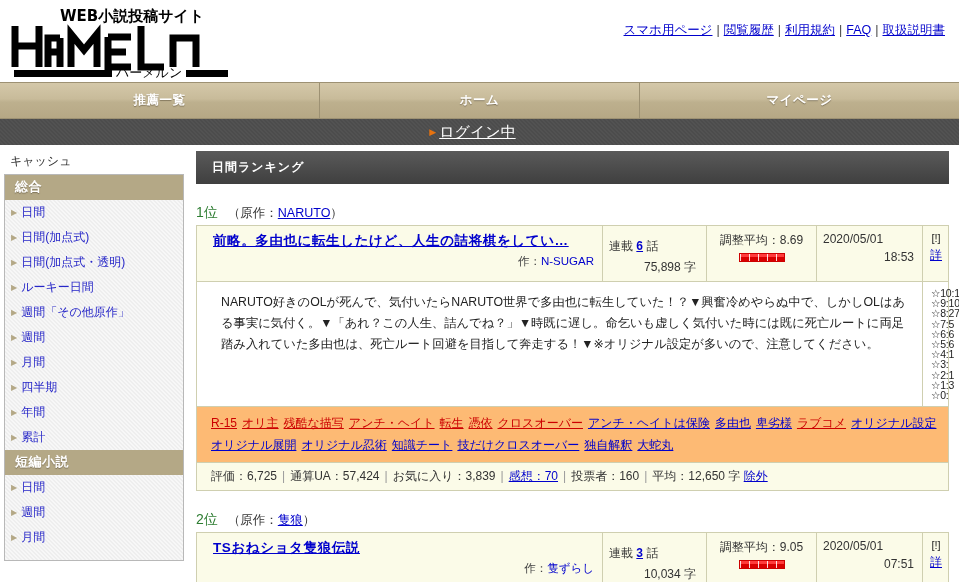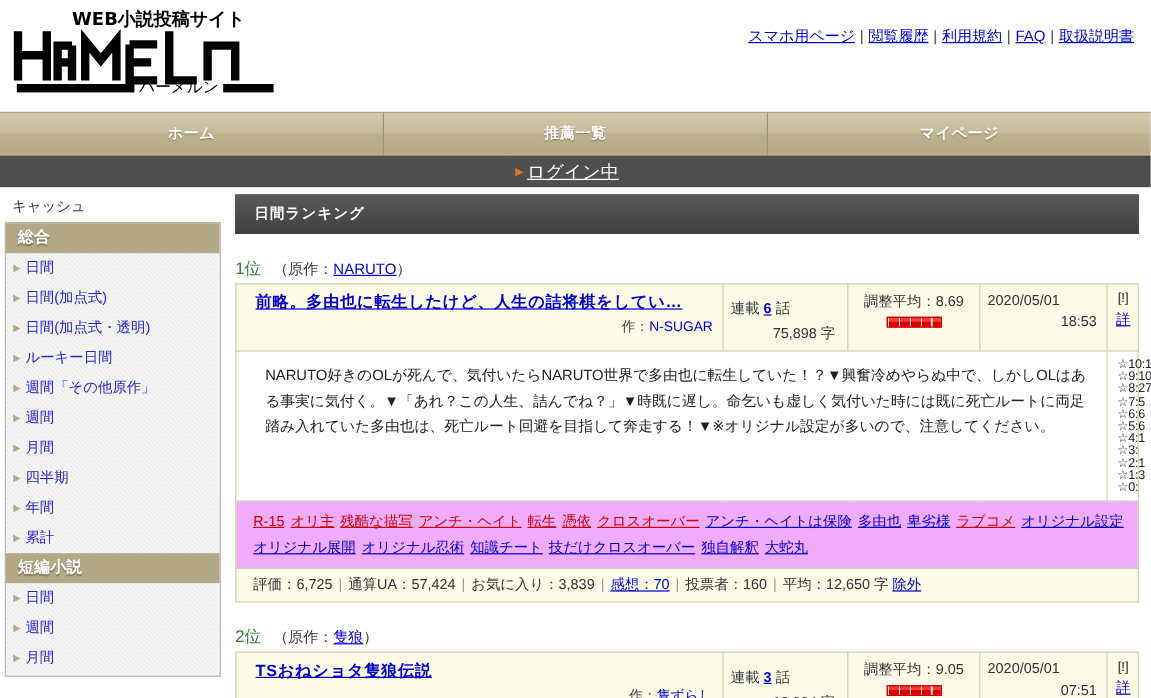--- a/index.html
+++ b/index.html
@@ -10,21 +10,21 @@
     overflow: hidden;
     background: #ffffff;
     font-family: "Liberation Sans", "DejaVu Sans", sans-serif;
     font-size: 12px;
     color: #333333;
   }
 
   
   .header {
     position: relative;
-    height: 93px;
+    height: 82px;
     background: #ffffff;
   }
   .logo {
     position: absolute;
     left: 8px; top: 4px;
     width: 230px; height: 74px;
   }
   .toplinks {
     position: absolute;
     right: 14px; top: 22px;
@@ -99,21 +99,21 @@
     color: #333;
     padding: 2px 0 4px 6px;
   }
   .sidebox {
     border: 1px solid #b8b8b8;
     background: #eeeeee;
     background-image:
       linear-gradient(45deg, rgba(255,255,255,.55) 25%, transparent 25%, transparent 50%, rgba(255,255,255,.55) 50%, rgba(255,255,255,.55) 75%, transparent 75%);
     background-size: 4px 4px;
     width: 180px;
-    padding-bottom: 2px;
+    padding-bottom: 10px;
   }
   .sb-head {
     background: #b4a886;
     color: #ffffff;
     font-weight: bold;
     font-size: 13px;
     padding: 3px 0 4px 10px;
     text-shadow: 0 1px 1px rgba(90,80,60,.6);
     letter-spacing: .5px;
   }
@@ -239,21 +239,21 @@
   }
   .hist-row .lbl { min-width: 44px; letter-spacing: -.2px; }
   .hist-row .bar { height: 5px; margin-left: 2px; }
   .bar-dark { background: #000000; }
   .bar-blue { background: #4f81bd; }
 
   
   .cell-tags {
     padding: 5px 1px 6px 14px;
     line-height: 1.85;
-    background: #f0abfc;
+    background: #fdba74;
     margin-left: 20px;
   }
   .cell-tags a {
     text-decoration: underline;
     font-size: 12px;
     margin-right: 5px;
     white-space: nowrap;
   }
   .tag-red { color: #cc0000; }
   .tag-blue { color: #0000cc; }
@@ -292,22 +292,22 @@
       <rect x="178" y="66" width="42" height="7" fill="#000"></rect>
     </svg>
   </div>
 
   <div class="toplinks">
     <a>スマホ用ページ</a><span class="sep">|</span><a>閲覧履歴</a><span class="sep">|</span><a>利用規約</a><span class="sep">|</span><a>FAQ</a><span class="sep">|</span><a>取扱説明書</a>
   </div>
 </div>
 
 <div class="navbar">
+  <div class="navitem">推薦一覧</div>
   <div class="navitem">ホーム</div>
-  <div class="navitem">推薦一覧</div>
   <div class="navitem">マイページ</div>
 </div>
 
 <div class="loginstrip">
   <span class="arrow">▶</span>
   <a>ログイン中</a>
 </div>
 
 <div class="page">
 

